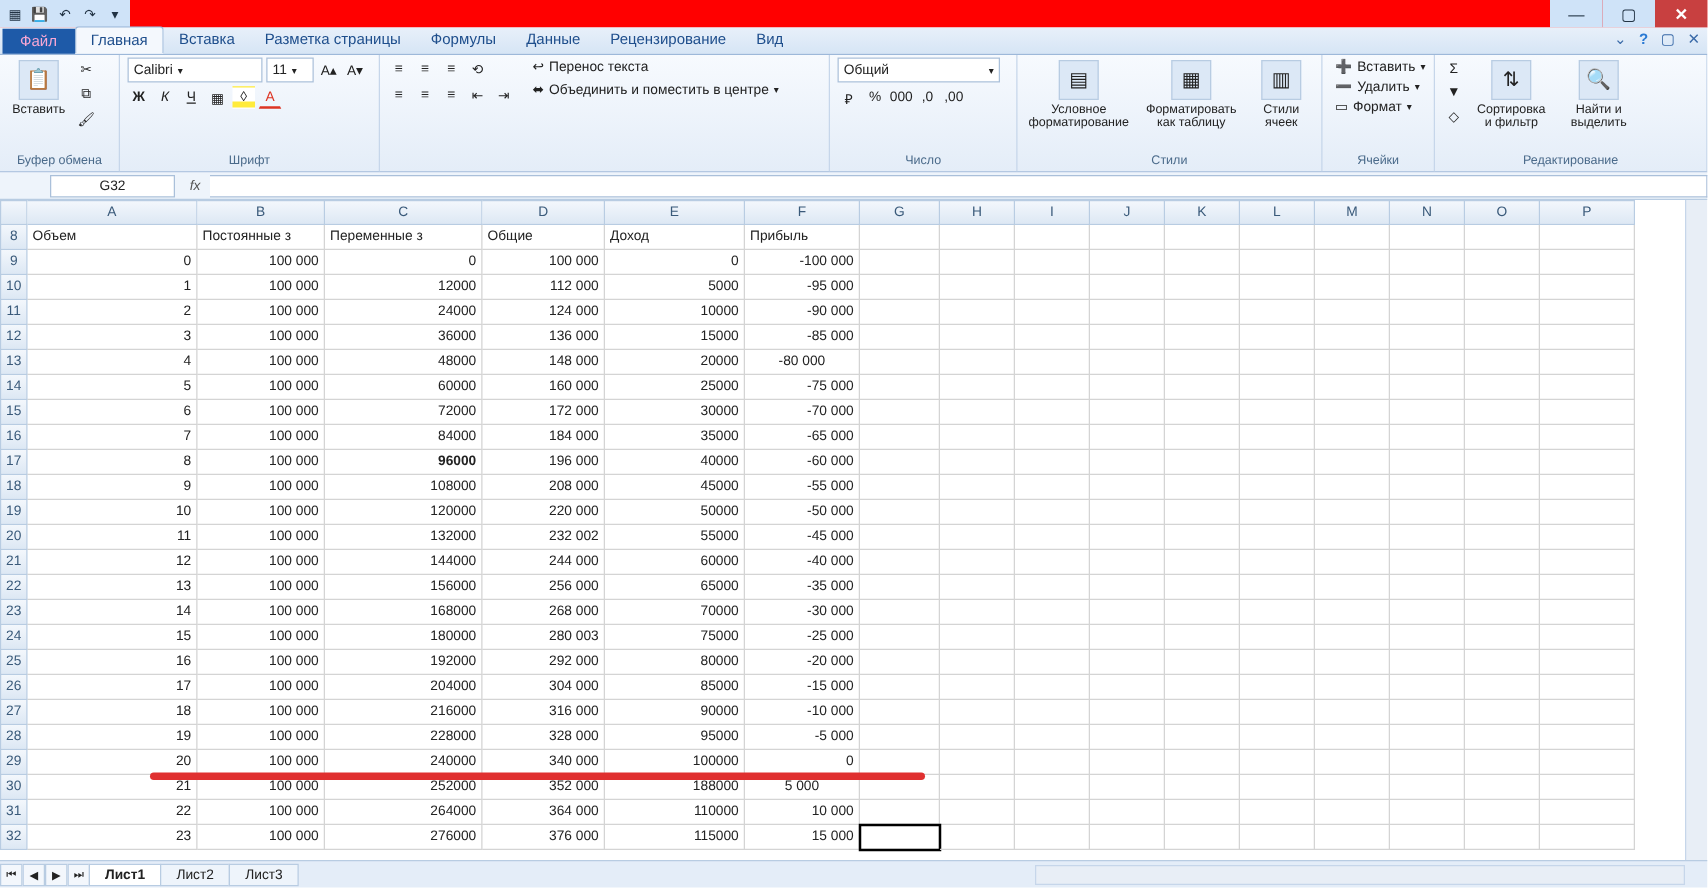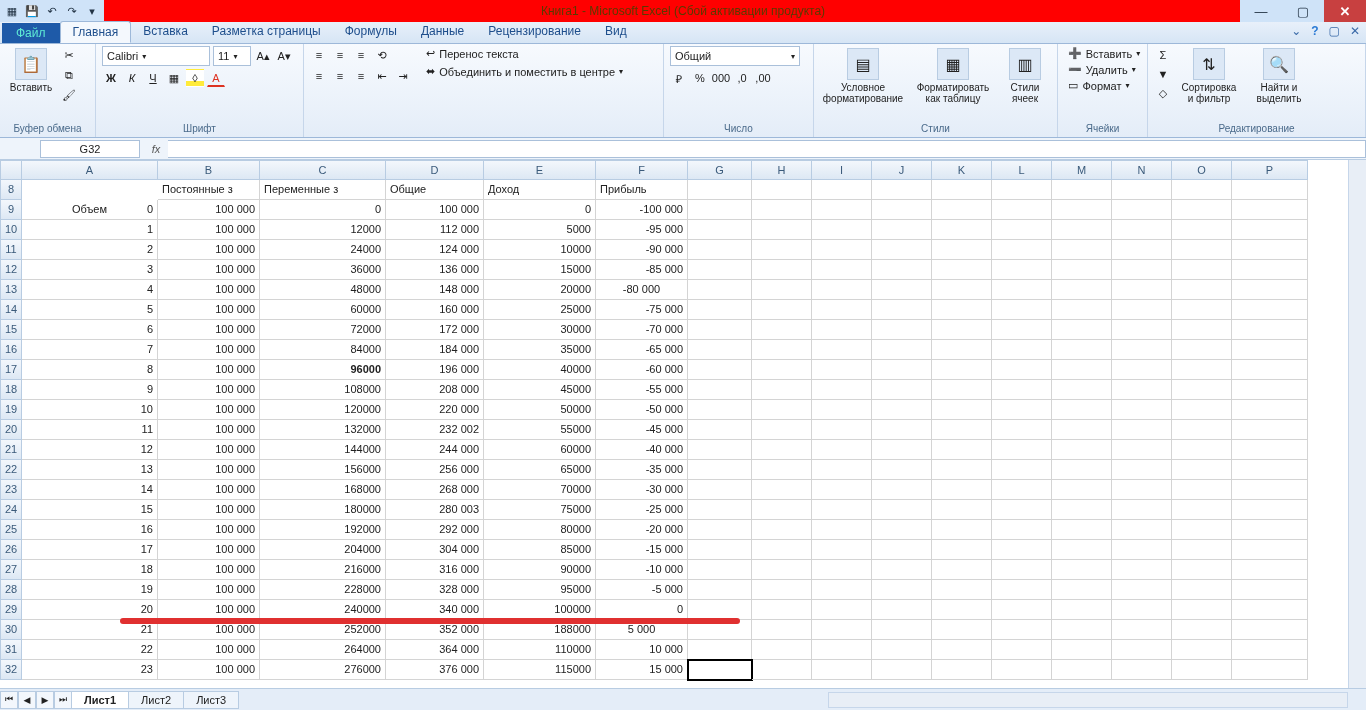--- a/index.html
+++ b/index.html
@@ -7,21 +7,21 @@
 .titlebar { height: 22px; background: red; display: flex; align-items: center; position: relative; }
 .qat { position: absolute; left: 0; top: 0; height: 22px; display: flex; align-items: center; background: #cfe3f8; padding: 0 4px; gap: 4px; }
 .qat span { width: 16px; height: 16px; display: inline-flex; align-items: center; justify-content: center; font-size: 11px; color: #234; }
 .title-text { margin: 0 auto; color: #5a3a00; font-size: 12px; }
 .win-controls { position: absolute; right: 0; top: 0; height: 22px; display: flex; }
 .win-controls div { width: 42px; height: 22px; display: flex; align-items: center; justify-content: center; font-size: 13px; }
 .win-min, .win-max { background: #cfe3f8; color: #234; }
 .win-close { background: #c84040; color: #fff; font-weight: bold; }
 
 .tabs-row { height: 22px; background: linear-gradient(#e8f0fa,#d6e5f5); display: flex; align-items: flex-end; border-bottom: 1px solid #9db8d9; position: relative; }
-.file-tab { background: #1e5aa8; color: #5eead4; padding: 3px 14px; font-size: 12px; margin-left: 2px; }
+.file-tab { background: #1e5aa8; color: #f9a8d4; padding: 3px 14px; font-size: 12px; margin-left: 2px; }
 .tab { padding: 3px 12px; font-size: 12px; color: #1e4e8c; cursor: default; }
 .tab.active { background: #f4f8fd; border: 1px solid #9db8d9; border-bottom: 1px solid #f4f8fd; border-radius: 3px 3px 0 0; }
 .help-icons { position: absolute; right: 6px; top: 2px; display: flex; gap: 10px; color: #3a6aa8; font-size: 12px; }
 
 .ribbon { height: 94px; background: linear-gradient(#f7fafe,#e4edf8); border-bottom: 1px solid #9db8d9; display: flex; }
 .group { border-right: 1px solid #c6d6ea; padding: 2px 6px; display: flex; flex-direction: column; justify-content: space-between; }
 .group-label { text-align: center; font-size: 10px; color: #4a6a8a; padding-bottom: 1px; }
 .group-body { display: flex; align-items: flex-start; gap: 4px; flex: 1; }
 .bigbtn { display: flex; flex-direction: column; align-items: center; justify-content: center; width: 50px; padding: 2px; font-size: 10px; text-align: center; gap: 2px; }
 .bigbtn .ico { width: 32px; height: 32px; background: #dce8f6; border: 1px solid #b8cce2; display: flex; align-items: center; justify-content: center; font-size: 16px; }
@@ -62,21 +62,20 @@
 <body>
 
 <div class="titlebar">
   <div class="qat">
     <span>▦</span>
     <span>💾</span>
     <span>↶</span>
     <span>↷</span>
     <span>▾</span>
   </div>
-  <div class="title-text">Книга1 - Microsoft Excel (Сбой активации продукта)</div>
   <div class="win-controls">
     <div class="win-min">—</div>
     <div class="win-max">▢</div>
     <div class="win-close">✕</div>
   </div>
 </div>
 
 <div class="tabs-row">
   <div class="file-tab">Файл</div>
   <div id="tabs-container" style="display: flex;">
@@ -267,21 +266,21 @@
       <div class="colh" style="width: 60px;">K</div>
       <div class="colh" style="width: 60px;">L</div>
       <div class="colh" style="width: 60px;">M</div>
       <div class="colh" style="width: 60px;">N</div>
       <div class="colh" style="width: 60px;">O</div>
       <div class="colh" style="width: 76px;">P</div>
     </div>
   <div class="body-rows" id="bodyrows">
       <div class="row">
         <div class="rowh">8</div>
-        <div class="cell" style="width: 136px; text-align: center; margin-top: 20px;">Объем</div>
+        <div class="cell" style="width: 136px; text-align: left;">Объем</div>
         <div class="cell" style="width: 102px; text-align: left;">Постоянные з</div>
         <div class="cell" style="width: 126px; text-align: left;">Переменные з</div>
         <div class="cell" style="width: 98px; text-align: left;">Общие</div>
         <div class="cell" style="width: 112px; text-align: left;">Доход</div>
         <div class="cell" style="width: 92px; text-align: left;">Прибыль</div>
         <div class="cell" style="width: 64px; text-align: left;"></div>
         <div class="cell" style="width: 60px; text-align: left;"></div>
         <div class="cell" style="width: 60px; text-align: left;"></div>
         <div class="cell" style="width: 60px; text-align: left;"></div>
         <div class="cell" style="width: 60px; text-align: left;"></div>

